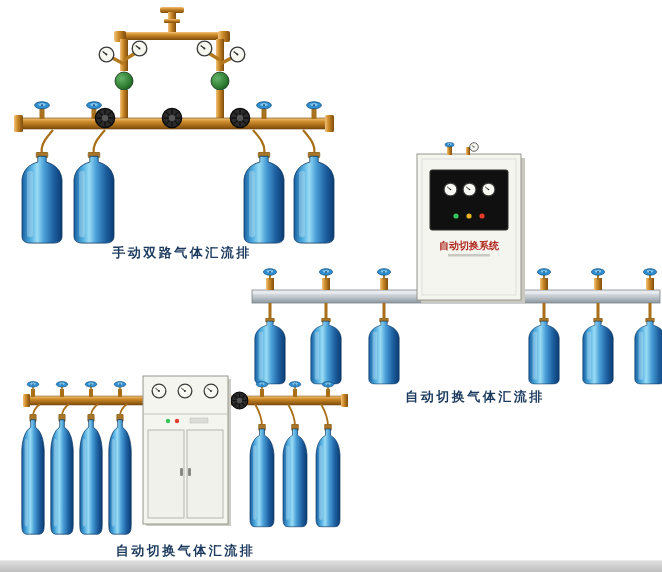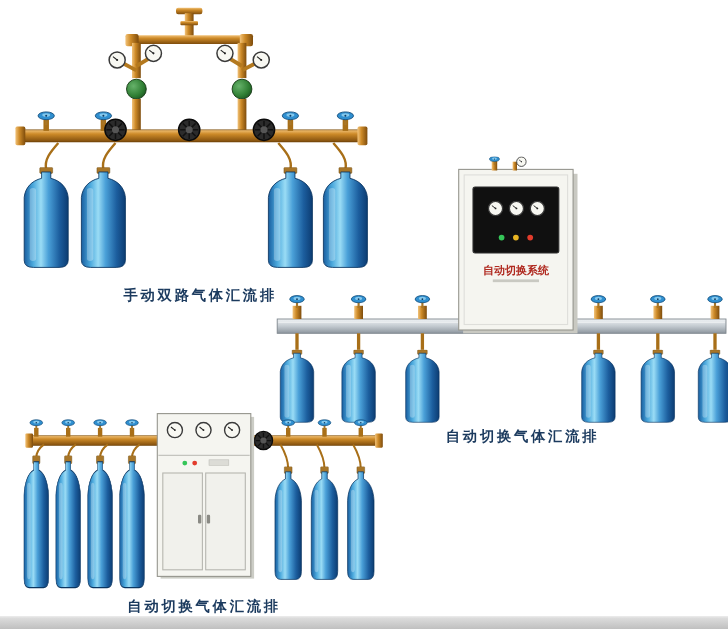--- a/index.html
+++ b/index.html
@@ -145,21 +145,21 @@
       <path class="pigtail" d="M252,148 C254,139 248,132 241,124"></path>
       <path class="pigtail" d="M302,148 C304,139 298,132 291,124"></path>
     </g>
 
     <use href="#cyl" x="5" y="146" width="50" height="94"></use>
     <use href="#cyl" x="57" y="146" width="50" height="94"></use>
     <use href="#cyl" x="227" y="146" width="50" height="94"></use>
     <use href="#cyl" x="277" y="146" width="50" height="94"></use>
   </svg>
 
-  <div class="caption" style="left:12px;top:260px;width:340px">手动双路气体汇流排</div>
+  <div class="caption" style="left:12px;top:244px;width:340px">手动双路气体汇流排</div>
 
   <svg class="fig" style="left:250px;top:142px" width="412" height="245" viewBox="0 0 412 245">
 
     <g>
       <rect x="2" y="148" width="408" height="13" fill="url(#alumG)" stroke="#7d858c" stroke-width="0.8"></rect>
       <line x1="3" y1="151" x2="409" y2="151" stroke="#ffffff" stroke-width="1" opacity="0.6"></line>
     </g>
 
     <g>
       <rect x="16" y="136" width="8" height="12" fill="url(#pipeV)"></rect>

